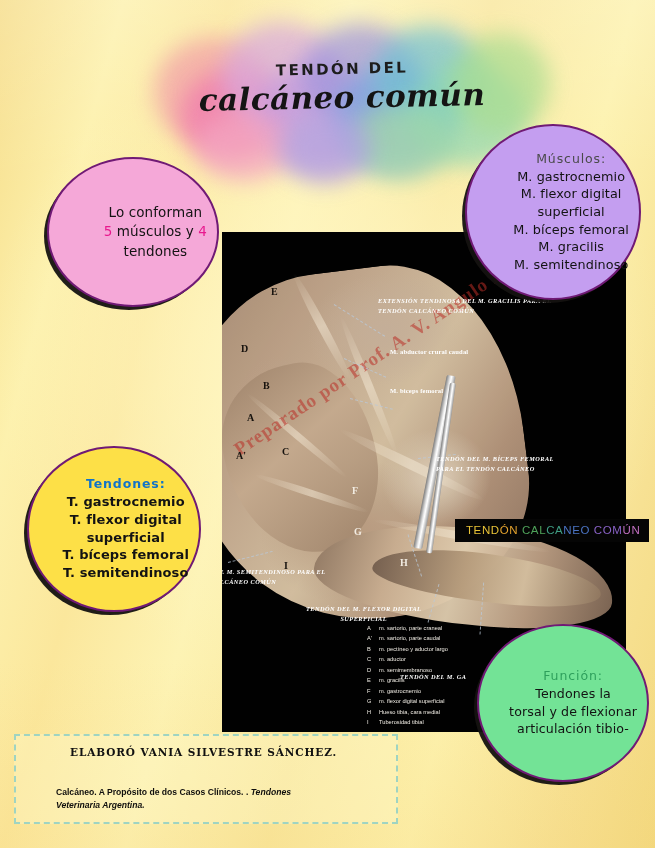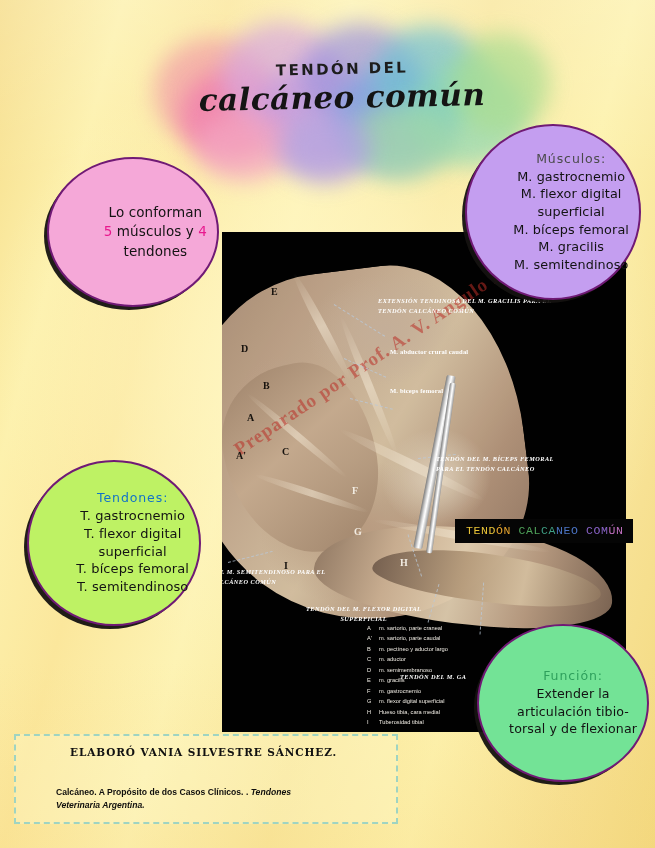--- a/index.html
+++ b/index.html
@@ -209,21 +209,21 @@
     display: inline-block;
     width: 12px;
   }
 
   
   #tendon-label {
     position: absolute;
     left: 455px; top: 519px;
     padding: 5px 9px 6px 11px;
     background: #050505;
-    font-family: Liberation Mono, monospace;
+    font-family: Liberation Sans, sans-serif;
     font-size: 11.5px;
     letter-spacing: 0.6px;
     white-space: nowrap;
     z-index: 14;
   }
   #tendon-label span { font-weight: normal; }
 
   
   .circle {
     position: absolute;
@@ -246,21 +246,21 @@
   .circle .line {
     font-family: "DejaVu Sans", sans-serif;
     font-size: 13.2px;
     color: #131313;
     line-height: 1.34;
     letter-spacing: 0.1px;
   }
 
   #circle-pink   { left: 47px;  top: 157px; width: 172px; height: 150px; background: #f5a8d8; }
   #circle-purple { left: 465px; top: 124px; width: 176px; height: 176px; background: #c49ef0; }
-  #circle-blue   { left: 27px;  top: 460px; width: 174px; height: 166px; background: #bef264; }
+  #circle-blue   { left: 27px;  top: 446px; width: 174px; height: 166px; background: #fde047; font-weight: bold; }
   #circle-green  { left: 477px; top: 624px; width: 172px; height: 158px; background: #73e396; }
 
   #circle-pink .line  { font-size: 13.5px; line-height: 1.42; }
   .num { color: #e8198e; }
 
   #circle-purple .hdr { color: #4a4a4a; }
   #circle-blue .hdr   { color: #1273c8; }
   #circle-green .hdr  { color: #2ea05c; }
   #circle-green .line { font-size: 12.6px; line-height: 1.4; }
   #circle-purple .line { font-size: 12.8px; line-height: 1.38; }
@@ -437,23 +437,23 @@
     <div class="line">T. flexor digital</div>
     <div class="line">superficial</div>
     <div class="line">T. bíceps femoral</div>
     <div class="line">T. semitendinoso</div>
   </div>
 </div>
 
 <div class="circle" id="circle-green">
   <div class="inner">
     <div class="hdr">Función:</div>
-    <div class="line">Extender la</div>
+    <div class="line">Tendones la</div>
+    <div class="line">torsal y de flexionar</div>
     <div class="line">articulación tibio-</div>
-    <div class="line">torsal y de flexionar</div>
   </div>
 </div>
 
 <div id="footer-box"></div>
 <div id="author">ELABORÓ VANIA SILVESTRE SÁNCHEZ.</div>
 <div id="citation">
   <span id="cit-l2">
     <span>Calcáneo. A Propósito de dos Casos Clínicos. . </span><span class="ital">Tendones</span>
   </span>
   <span id="cit-l3">Veterinaria Argentina.</span>

